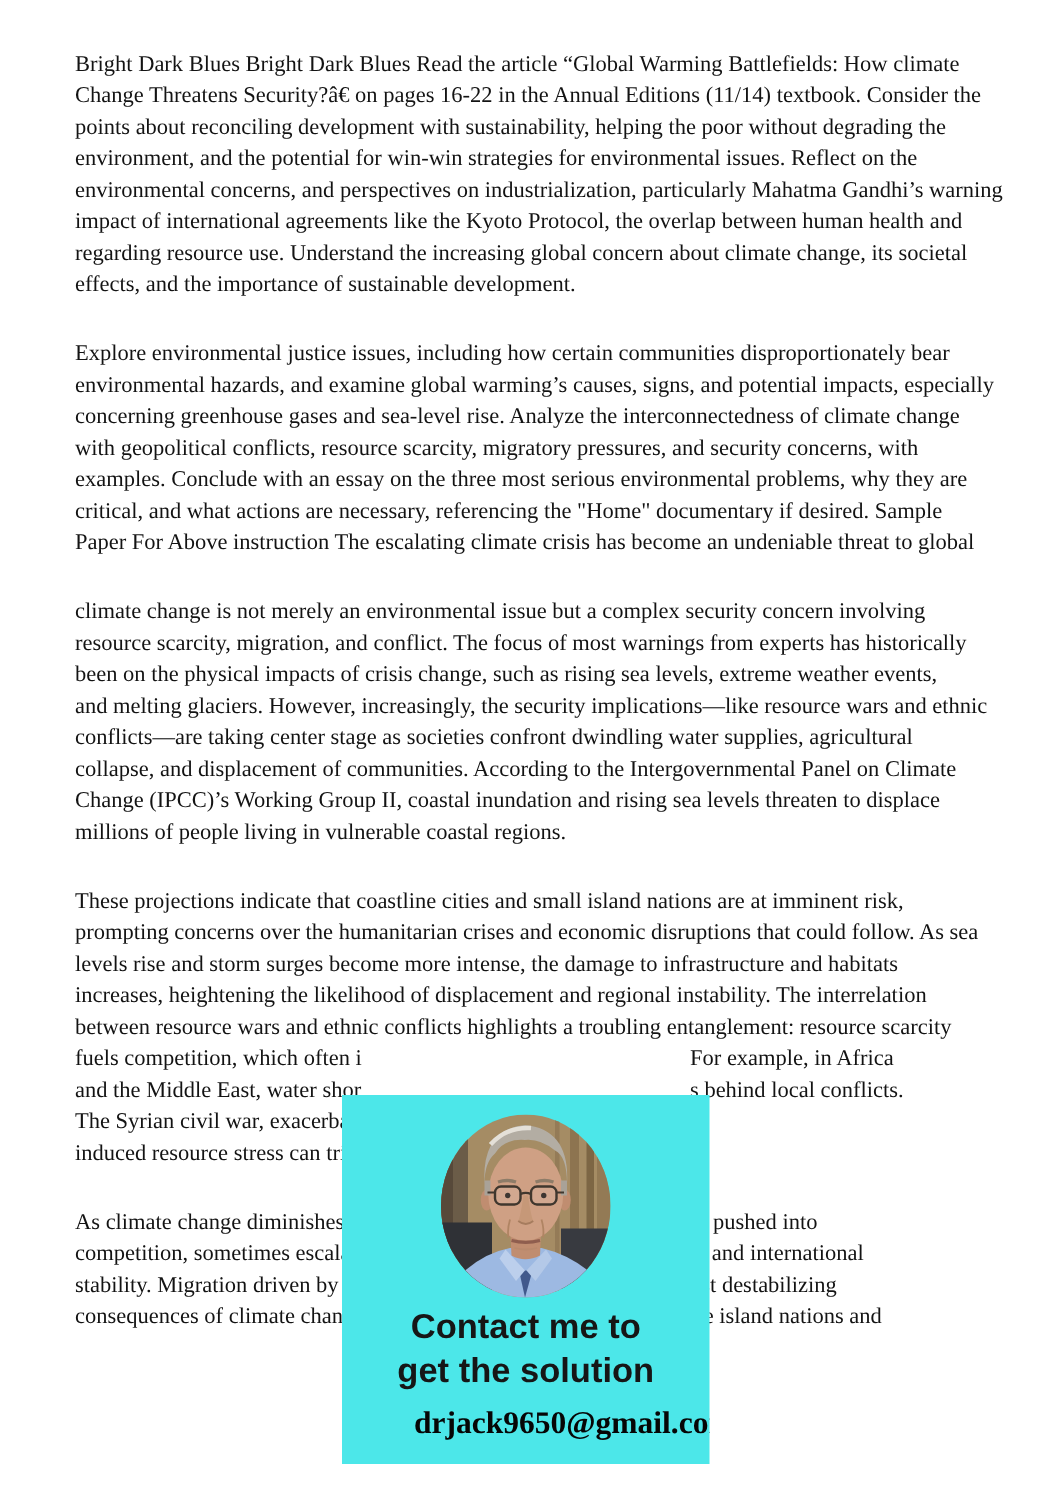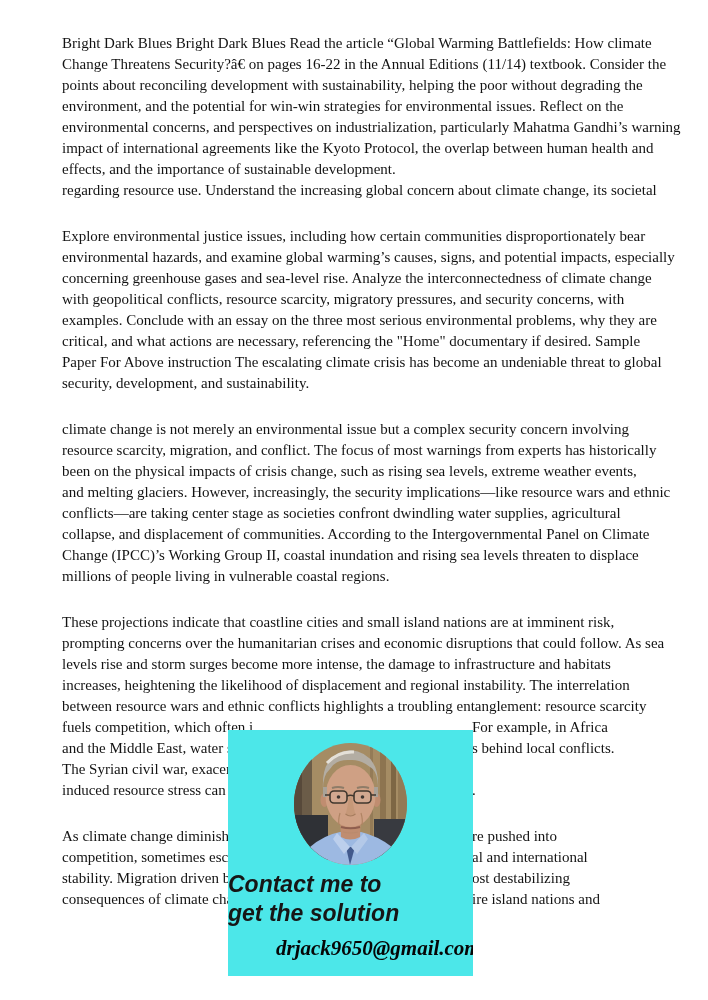--- a/index.html
+++ b/index.html
@@ -4,26 +4,26 @@
 <style>
   html,body{margin:0;padding:0;}
   body{
     width:708px;height:1000px;background:#ffffff;overflow:hidden;position:relative;
     font-family:"Liberation Serif",serif;
   }
   .doc{
     position:absolute;left:46px;top:33px;width:626px;
     font-family:"Liberation Serif",serif;font-size:15px;line-height:21px;color:#131313;
   }
-  .para{margin:0 0 25px 16px;}
+  .para{margin:0 0 25px 4px;}
   .line{white-space:nowrap;height:21px;position:relative;}
   .line .rfrag{position:absolute;left:410px;top:0;}
   .promo{
     position:absolute;left:228px;top:730px;width:245px;height:246px;
-    background:#4ce7e9;overflow:hidden;font-style:italic;
+    background:#4ce7e9;text-align:center;overflow:hidden;
   }
   .portrait{display:block;margin:13px auto 0 auto;width:113px;height:122px;}
   .promo-heading{
     font-family:"Liberation Sans",sans-serif;font-weight:700;font-size:23px;
     line-height:29px;color:#161616;margin:5px 0 0 0;
   }
   .promo-heading.second{margin-top:0;}
   .promo-email{
     font-family:"Liberation Serif",serif;font-weight:700;font-size:21px;
     line-height:26px;color:#060606;margin:7px 0 0 0;padding-left:48px;
@@ -34,33 +34,32 @@
 
 <div class="doc">
 
   <div class="para">
     <div class="line">Bright Dark Blues Bright Dark Blues Read the article “Global Warming Battlefields: How climate</div>
     <div class="line">Change Threatens Security?â€ on pages 16-22 in the Annual Editions (11/14) textbook. Consider the</div>
     <div class="line">points about reconciling development with sustainability, helping the poor without degrading the</div>
     <div class="line">environment, and the potential for win-win strategies for environmental issues. Reflect on the</div>
     <div class="line">environmental concerns, and perspectives on industrialization, particularly Mahatma Gandhi’s warning</div>
     <div class="line">impact of international agreements like the Kyoto Protocol, the overlap between human health and</div>
+    <div class="line">regarding resource use. Understand the increasing global concern about climate change, its societal</div>
     <div class="line">effects, and the importance of sustainable development.</div>
-    <div class="line">regarding resource use. Understand the increasing global concern about climate change, its societal</div>
   </div>
 
   <div class="para">
     <div class="line">Explore environmental justice issues, including how certain communities disproportionately bear</div>
     <div class="line">environmental hazards, and examine global warming’s causes, signs, and potential impacts, especially</div>
     <div class="line">concerning greenhouse gases and sea-level rise. Analyze the interconnectedness of climate change</div>
     <div class="line">with geopolitical conflicts, resource scarcity, migratory pressures, and security concerns, with</div>
     <div class="line">examples. Conclude with an essay on the three most serious environmental problems, why they are</div>
     <div class="line">critical, and what actions are necessary, referencing the "Home" documentary if desired. Sample</div>
     <div class="line">Paper For Above instruction The escalating climate crisis has become an undeniable threat to global</div>
-    <div class="line">security, development, and sustainability.</div>
   </div>
 
   <div class="para">
     <div class="line">climate change is not merely an environmental issue but a complex security concern involving</div>
     <div class="line">resource scarcity, migration, and conflict. The focus of most warnings from experts has historically</div>
     <div class="line">been on the physical impacts of crisis change, such as rising sea levels, extreme weather events,</div>
     <div class="line">and melting glaciers. However, increasingly, the security implications—like resource wars and ethnic</div>
     <div class="line">conflicts—are taking center stage as societies confront dwindling water supplies, agricultural</div>
     <div class="line">collapse, and displacement of communities. According to the Intergovernmental Panel on Climate</div>
     <div class="line">Change (IPCC)’s Working Group II, coastal inundation and rising sea levels threaten to displace</div>

